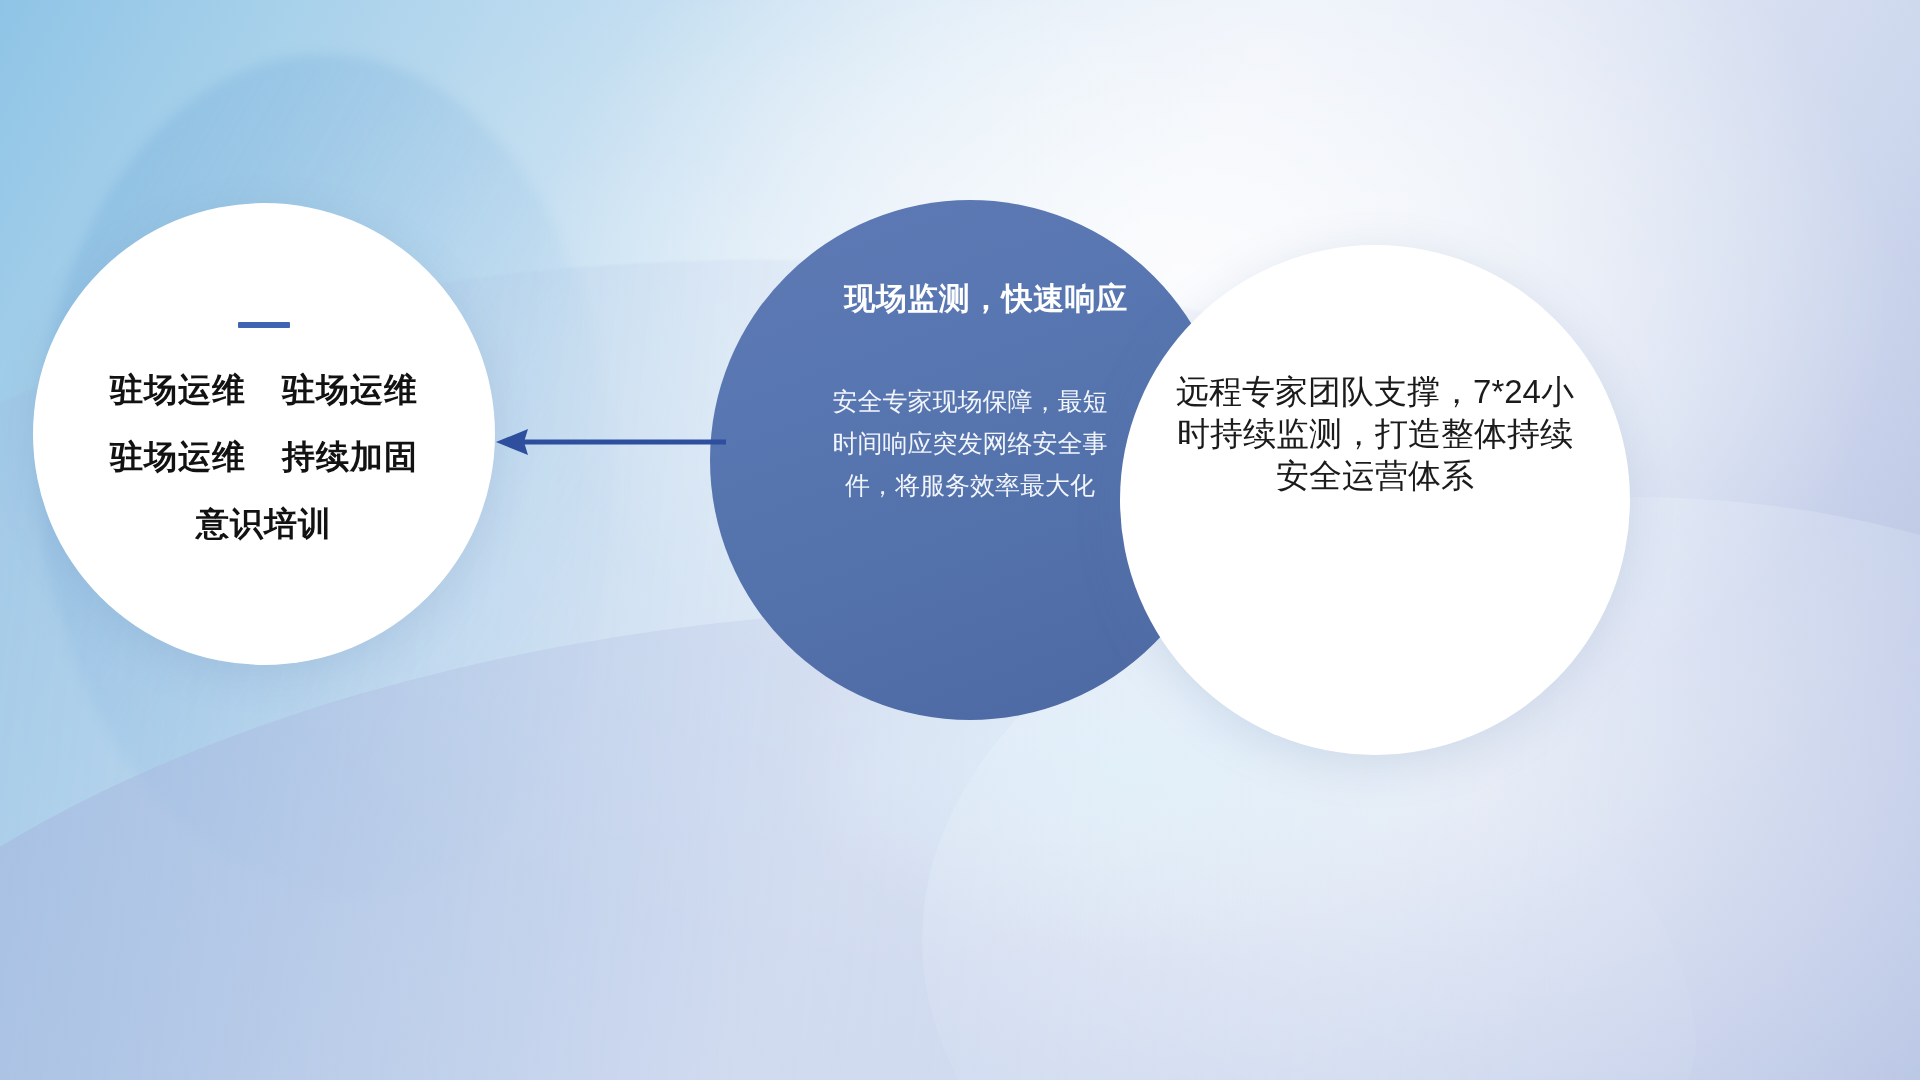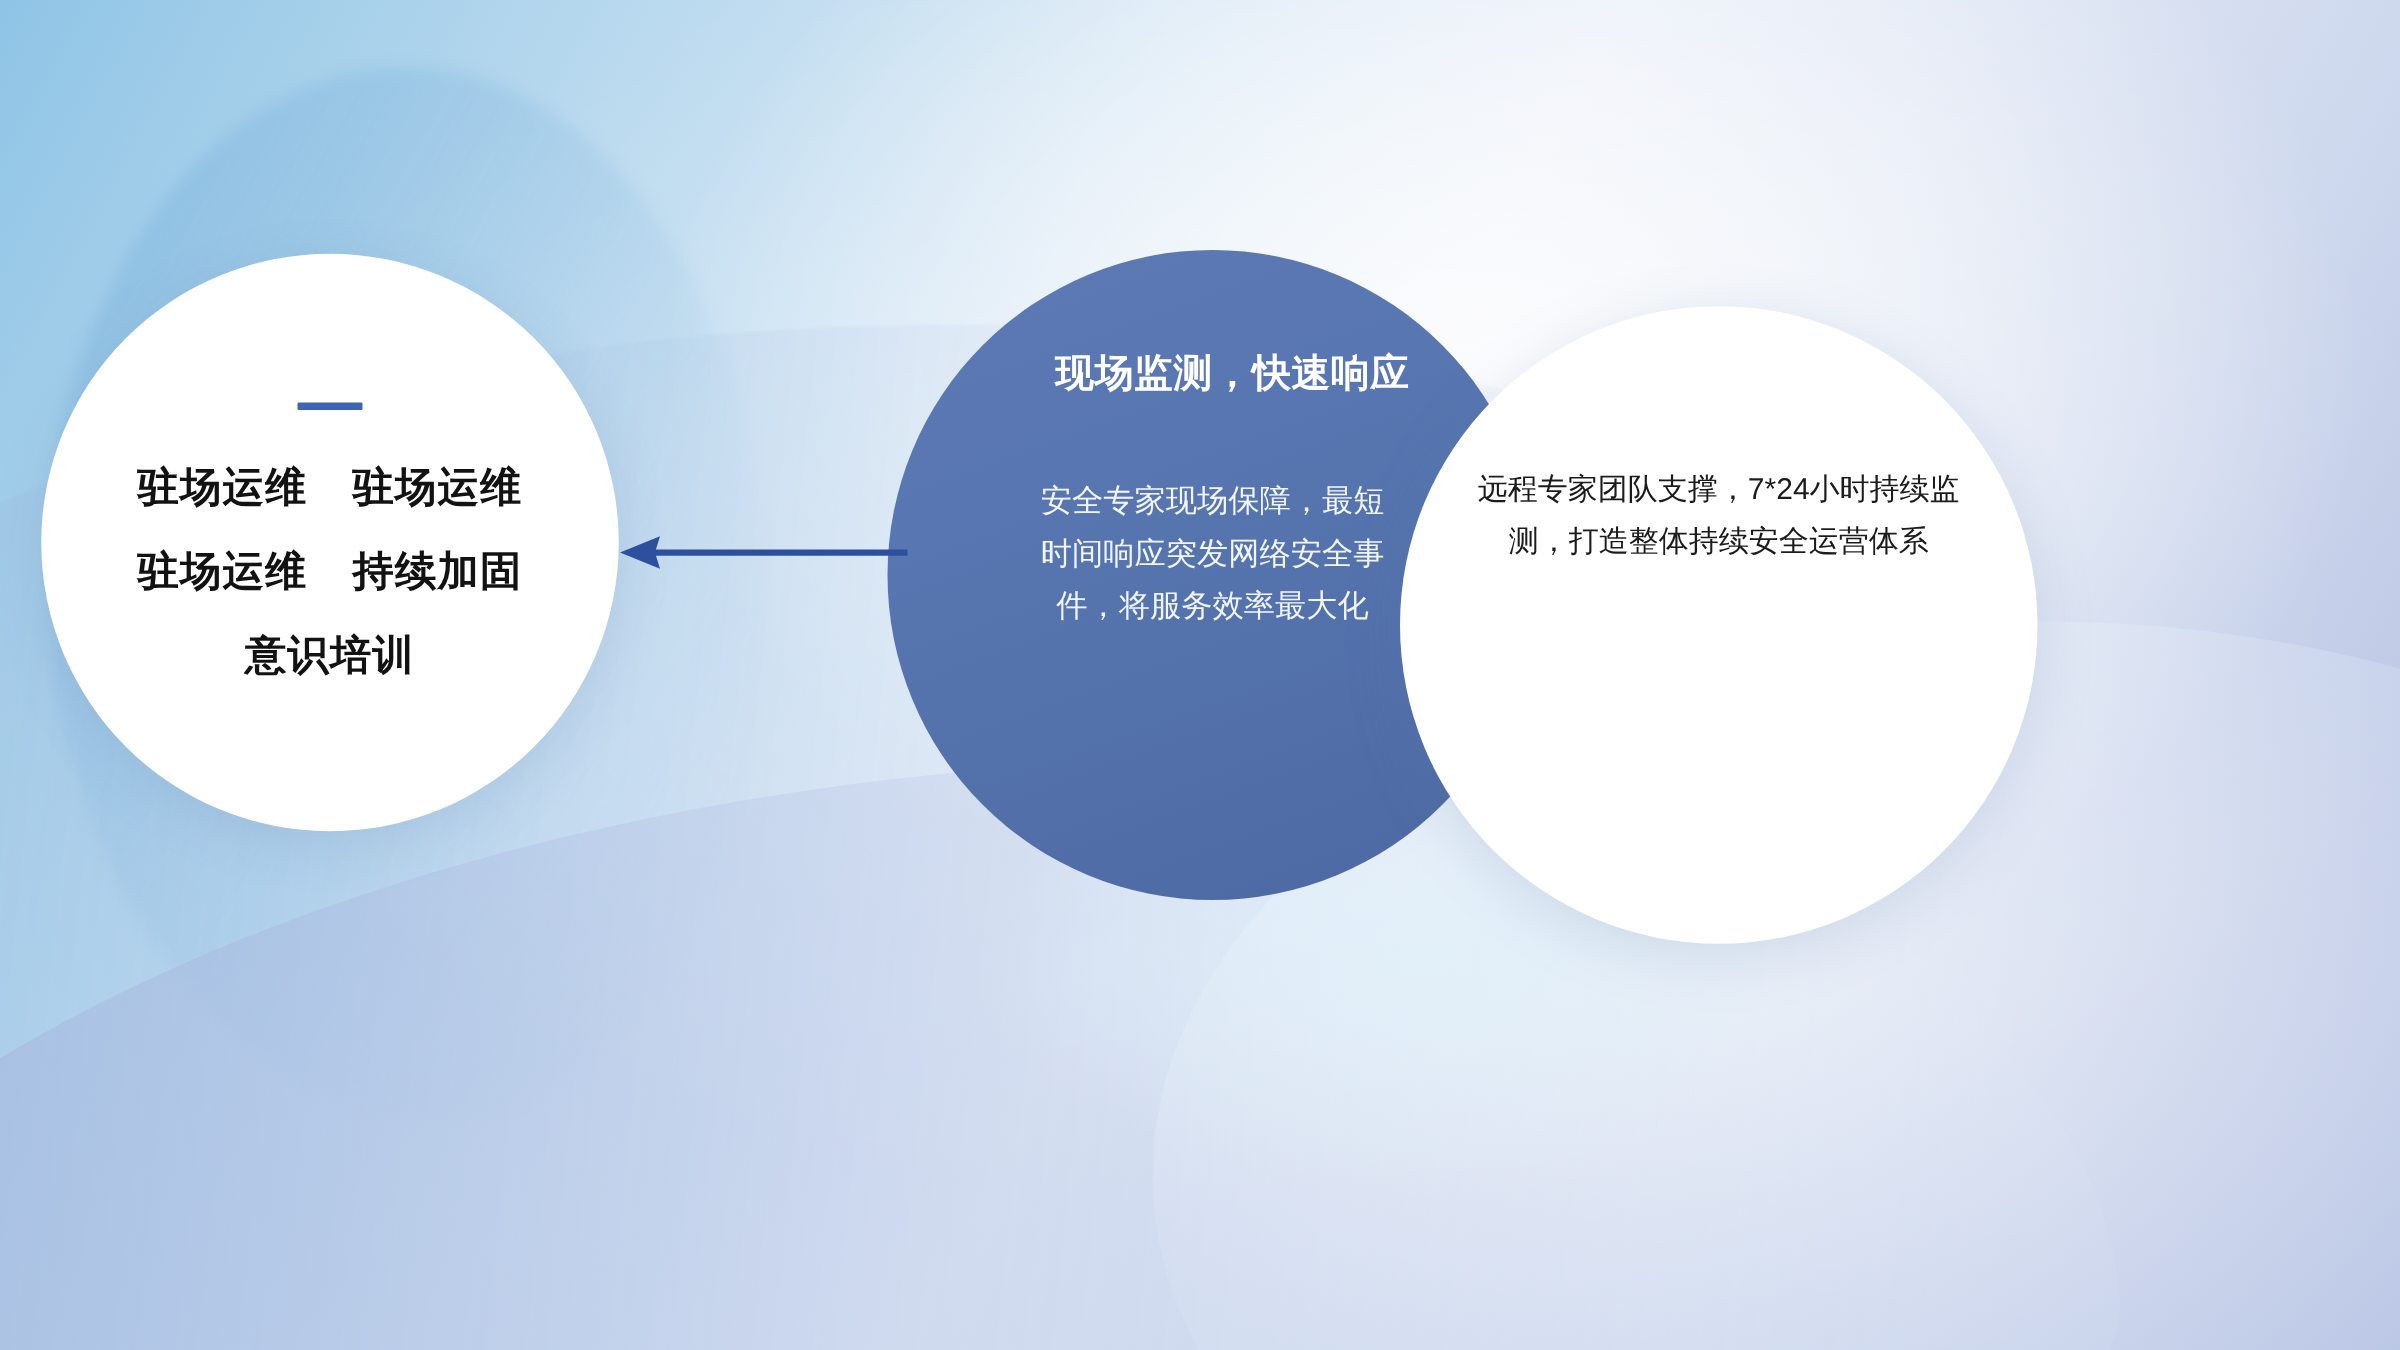--- a/index.html
+++ b/index.html
@@ -126,21 +126,21 @@
     display:flex; flex-direction:column;
     align-items:center;
     padding-top:68px;
   }
   #right-title{
     font-size:31px; font-weight:bold; color:#3a55a5;
     letter-spacing:.5px; white-space:nowrap;
   }
   #right-body{
     margin-top:58px; width:400px;
-    font-size:24px; line-height:42px;
+    font-size:33px; line-height:42px;
     color:#1b1b1b; text-align:center;
   }
 
   
   #arrow-connector{
     position:absolute; left:488px; top:418px;
     width:240px; height:48px;
     z-index:6;
   }
 </style>

